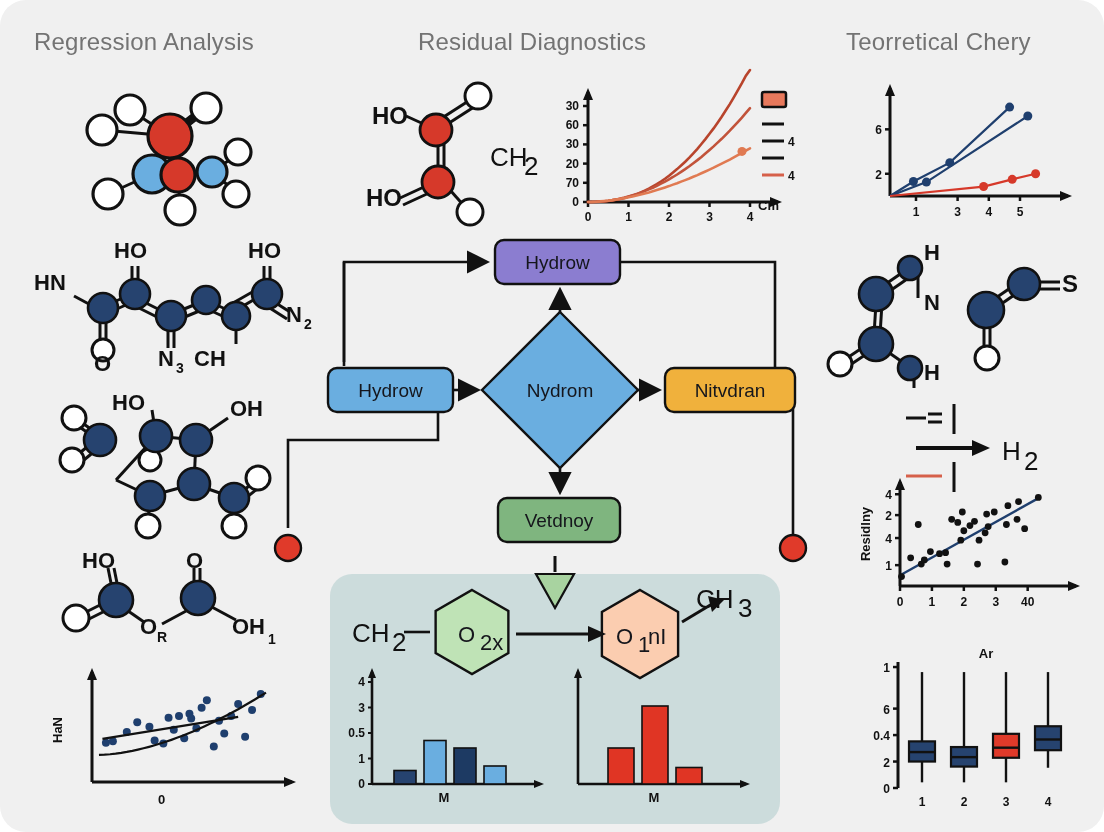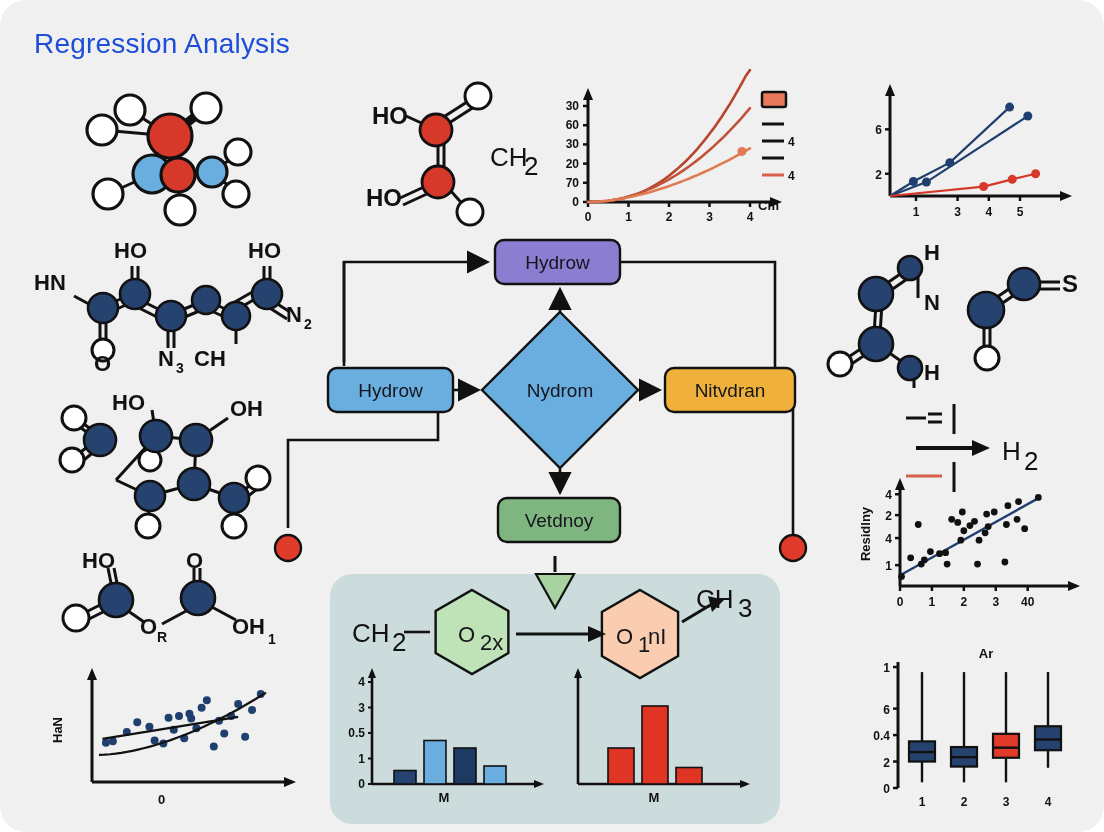--- a/index.html
+++ b/index.html
@@ -1,34 +1,36 @@
 <!DOCTYPE html>
 <html><head>
 <meta charset="utf-8">
 <style>
   html,body{margin:0;padding:0;background:#ffffff;}
   body{font-family:"Liberation Sans",sans-serif;}
   #canvas{position:relative;width:1104px;height:832px;background:#f0f0f0;
           border-radius:26px;overflow:hidden;}
-  .col-title{position:absolute;font-size:28px;color:#1d4ed8;letter-spacing:.2px;white-space:nowrap;text-align:right;}
+  .col-title{position:absolute;font-size:24px;color:#737373;letter-spacing:.2px;white-space:nowrap;text-align:right;}
   .panel{position:absolute;}
   svg{display:block;overflow:visible;}
   .mol-label{font-family:"Liberation Sans",sans-serif;font-weight:700;fill:#111;}
   .tick{font-family:"Liberation Sans",sans-serif;font-weight:700;fill:#111;font-size:12px;}
   .axlab{font-family:"Liberation Sans",sans-serif;font-weight:700;fill:#111;font-size:13px;}
   .node-text{font-family:"Liberation Sans",sans-serif;font-size:19px;fill:#15161c;}
   .hex-text{font-family:"Liberation Sans",sans-serif;font-size:22px;fill:#15161c;}
   .chemtxt{font-family:"Liberation Sans",sans-serif;font-size:26px;fill:#111;font-weight:400;}
 </style>
 </head>
 <body>
 
 <div id="canvas">
 
   <div class="col-title" style="left:34px;top:28px;">Regression Analysis</div>
+  <div class="col-title" style="left:418px;top:28px;">Residual Diagnostics</div>
+  <div class="col-title" style="left:846px;top:28px;">Teorretical Chery</div>
 
   <div class="panel" style="left:60px;top:78px;">
     <svg width="220" height="150" viewBox="0 0 220 150">
       <g stroke="#111" stroke-width="3" fill="none">
         <line x1="110" y1="58" x2="70" y2="32"></line>
         <line x1="110" y1="58" x2="42" y2="52"></line>
         <line x1="110" y1="58" x2="92" y2="96"></line>
         <line x1="110" y1="58" x2="118" y2="96"></line>
         <line x1="92" y1="96" x2="48" y2="116"></line>
         <line x1="92" y1="96" x2="118" y2="96"></line>

